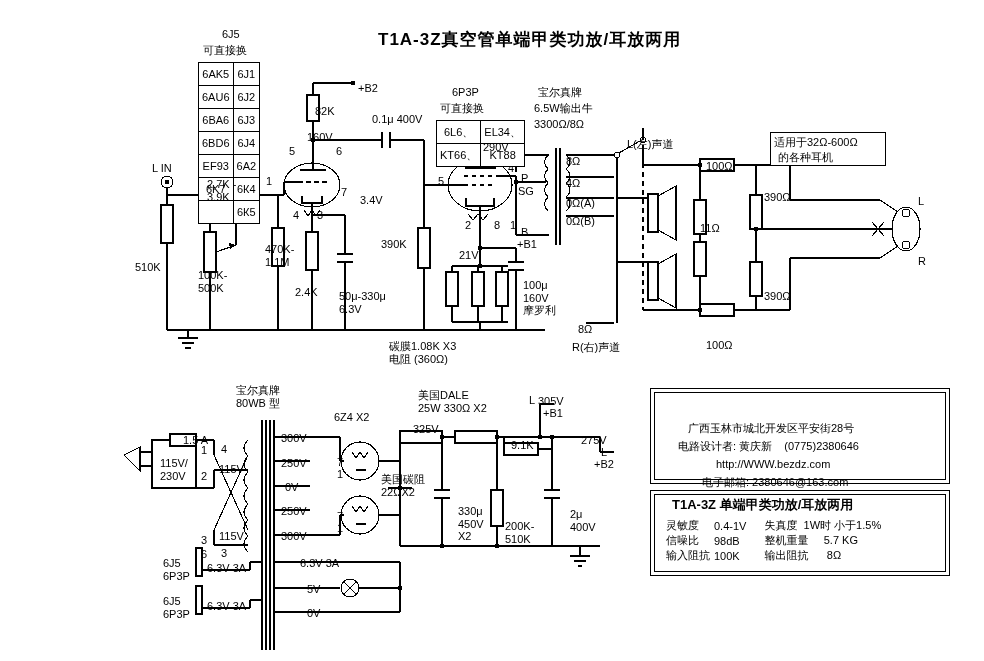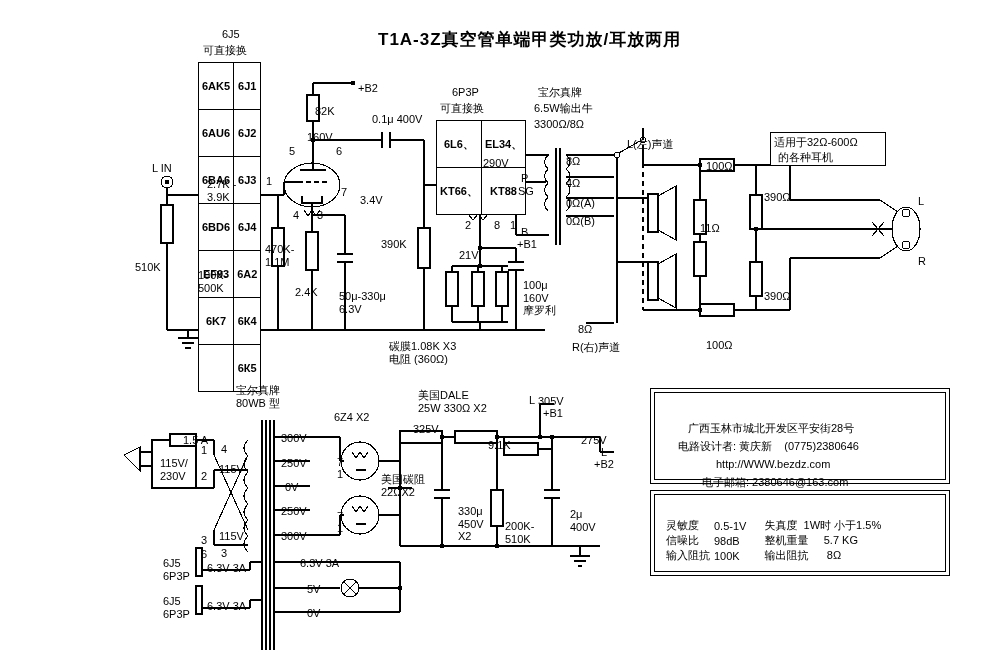--- a/index.html
+++ b/index.html
@@ -8,21 +8,21 @@
     font-family:"Liberation Sans","DejaVu Sans",sans-serif;
     position:relative;overflow:hidden;color:#000;
   }
   .root{position:absolute;left:0;top:0;width:984px;height:661px;}
   .lbl{position:absolute;font-size:11px;line-height:1.15;white-space:pre;color:#000;}
   .lbl.c{text-align:center;}
   .title{position:absolute;font-size:17px;font-weight:bold;letter-spacing:1px;white-space:pre;margin-left:34px;}
   .box{position:absolute;border:1px solid #000;box-sizing:border-box;}
   .boxfill{background:#fff;}
   .tbl{position:absolute;border-collapse:collapse;font-size:11px;background:#fff;}
-  .tbl td{border:1px solid #000;padding:16px 3px;text-align:center;white-space:pre;line-height:14px;font-weight:bold;}
+  .tbl td{border:1px solid #000;padding:4px 3px;text-align:center;white-space:pre;line-height:14px;}
   svg{position:absolute;left:0;top:0;}
   .ad-title{font-size:17px;font-weight:bold;}
   .ad-line{font-size:11px;}
   .spec-title{font-size:13px;font-weight:bold;}
   .spec td{font-size:11px;padding:0 2px;white-space:pre;}
 </style>
 </head>
 <body>
 
 <div class="root">
@@ -438,21 +438,21 @@
 1.1M</div>
       <div class="lbl" style="left: 295px; top: 286px;">2.4K</div>
       <div class="lbl" style="left: 360px; top: 194px;">3.4V</div>
       <div class="lbl" style="left: 315px; top: 105px;">82K</div>
       <div class="lbl" style="left: 307px; top: 131px;">160V</div>
       <div class="lbl" style="left: 358px; top: 82px;">+B2</div>
       <div class="lbl" style="left: 372px; top: 113px;">0.1μ 400V</div>
       <div class="lbl" style="left: 339px; top: 290px;">50μ-330μ
 6.3V</div>
       <div class="lbl" style="left: 381px; top: 238px;">390K</div>
-      <div class="lbl" style="left: 483px; top: 141px; margin-top: 16px;">290V</div>
+      <div class="lbl" style="left: 483px; top: 141px;">290V</div>
       <div class="lbl" style="left: 459px; top: 249px;">21V</div>
       <div class="lbl" style="left: 523px; top: 279px;">100μ
 160V
 摩罗利</div>
       <div class="lbl" style="left: 389px; top: 340px;">碳膜1.08K X3
 电阻 (360Ω)</div>
       <div class="lbl" style="left: 521px; top: 172px;">P</div>
       <div class="lbl" style="left: 518px; top: 185px;">SG</div>
       <div class="lbl" style="left: 521px; top: 226px;">B</div>
       <div class="lbl" style="left: 517px; top: 238px;">+B1</div>
@@ -471,21 +471,21 @@
       <div class="lbl" style="left: 918px; top: 195px;">L</div>
       <div class="lbl" style="left: 918px; top: 255px;">R</div>
       <div class="lbl" style="left: 236px; top: 384px;">宝尔真牌
 80WB 型</div>
       <div class="lbl" style="left: 334px; top: 411px;">6Z4 X2</div>
       <div class="lbl" style="left: 418px; top: 389px;">美国DALE
 25W 330Ω X2</div>
       <div class="lbl" style="left: 381px; top: 473px;">美国碳阻
 22ΩX2</div>
       <div class="lbl" style="left: 413px; top: 423px;">325V</div>
-      <div class="lbl" style="left: 488px; top: 439px;">9.1K</div>
+      <div class="lbl" style="left: 511px; top: 439px;">9.1K</div>
       <div class="lbl" style="left: 538px; top: 395px;">305V</div>
       <div class="lbl" style="left: 543px; top: 407px;">+B1</div>
       <div class="lbl" style="left: 581px; top: 434px;">275V</div>
       <div class="lbl" style="left: 594px; top: 458px;">+B2</div>
       <div class="lbl" style="left: 529px; top: 394px;">L</div>
       <div class="lbl" style="left: 601px; top: 446px;">L</div>
       <div class="lbl" style="left: 458px; top: 505px;">330μ
 450V
 X2</div>
       <div class="lbl" style="left: 505px; top: 520px;">200K-
@@ -525,25 +525,26 @@
 
   <div class="box boxfill" style="left:650px;top:388px;width:300px;height:96px;"></div>
   <div class="box" style="left:654px;top:392px;width:292px;height:88px;"></div>
   <div class="lbl ad-line" style="left:688px;top:422px;">广西玉林市城北开发区平安街28号</div>
   <div class="lbl ad-line" style="left:678px;top:440px;">电路设计者: 黄庆新    (0775)2380646</div>
   <div class="lbl ad-line" style="left:716px;top:458px;">http://WWW.bezdz.com</div>
   <div class="lbl ad-line" style="left:702px;top:476px;">电子邮箱: 2380646@163.com</div>
 
   <div class="box boxfill" style="left:650px;top:490px;width:300px;height:86px;"></div>
   <div class="box" style="left:654px;top:494px;width:292px;height:78px;"></div>
+  <div class="lbl spec-title" style="left:672px;top:498px;">T1A-3Z 单端甲类功放/耳放两用</div>
   <table class="spec" style="position:absolute;left:664px;top:518px;border-collapse:collapse;">
     <tbody id="spec-body">
         <tr>
           <td>灵敏度</td>
-          <td>0.5-1V</td>
+          <td>0.4-1V</td>
           <td style="padding-left: 16px;">失真度  1W时 小于1.5%</td>
         </tr>
         <tr>
           <td>信噪比</td>
           <td>98dB</td>
           <td style="padding-left: 16px;">整机重量     5.7 KG</td>
         </tr>
         <tr>
           <td>输入阻抗</td>
           <td>100K</td>

